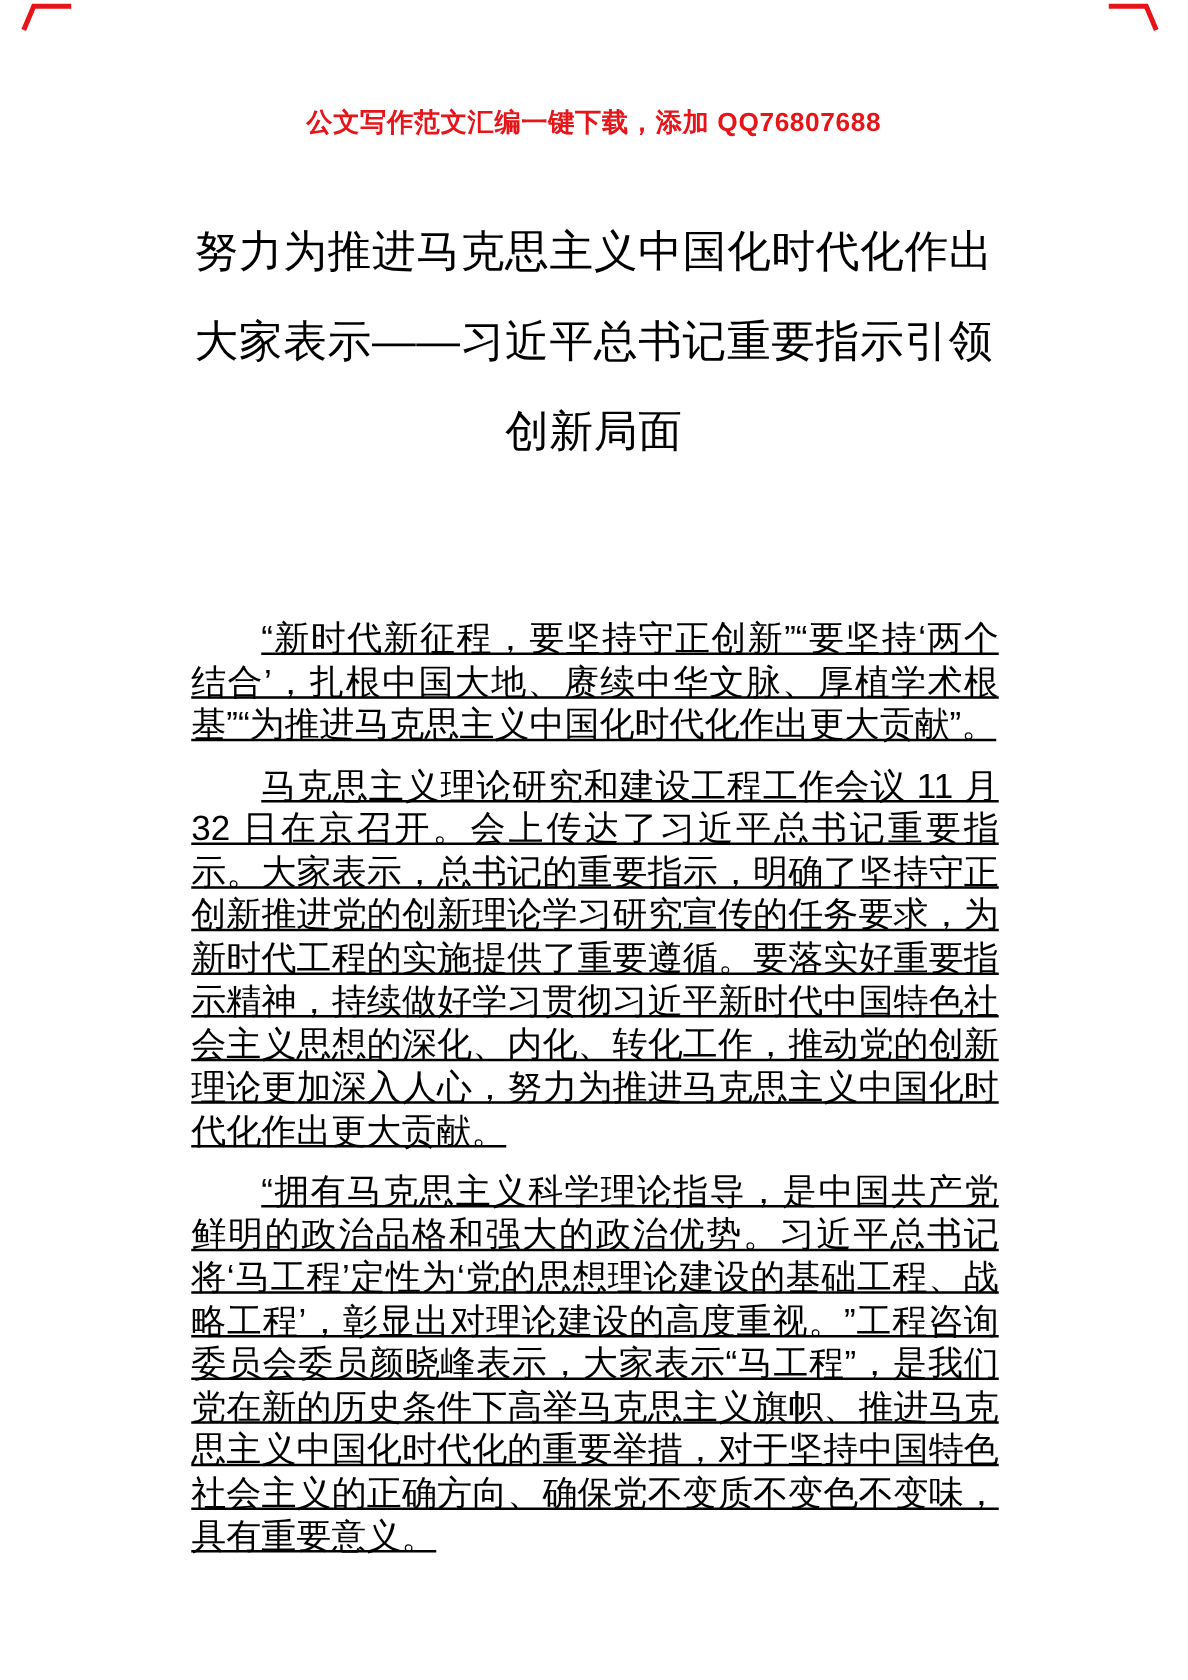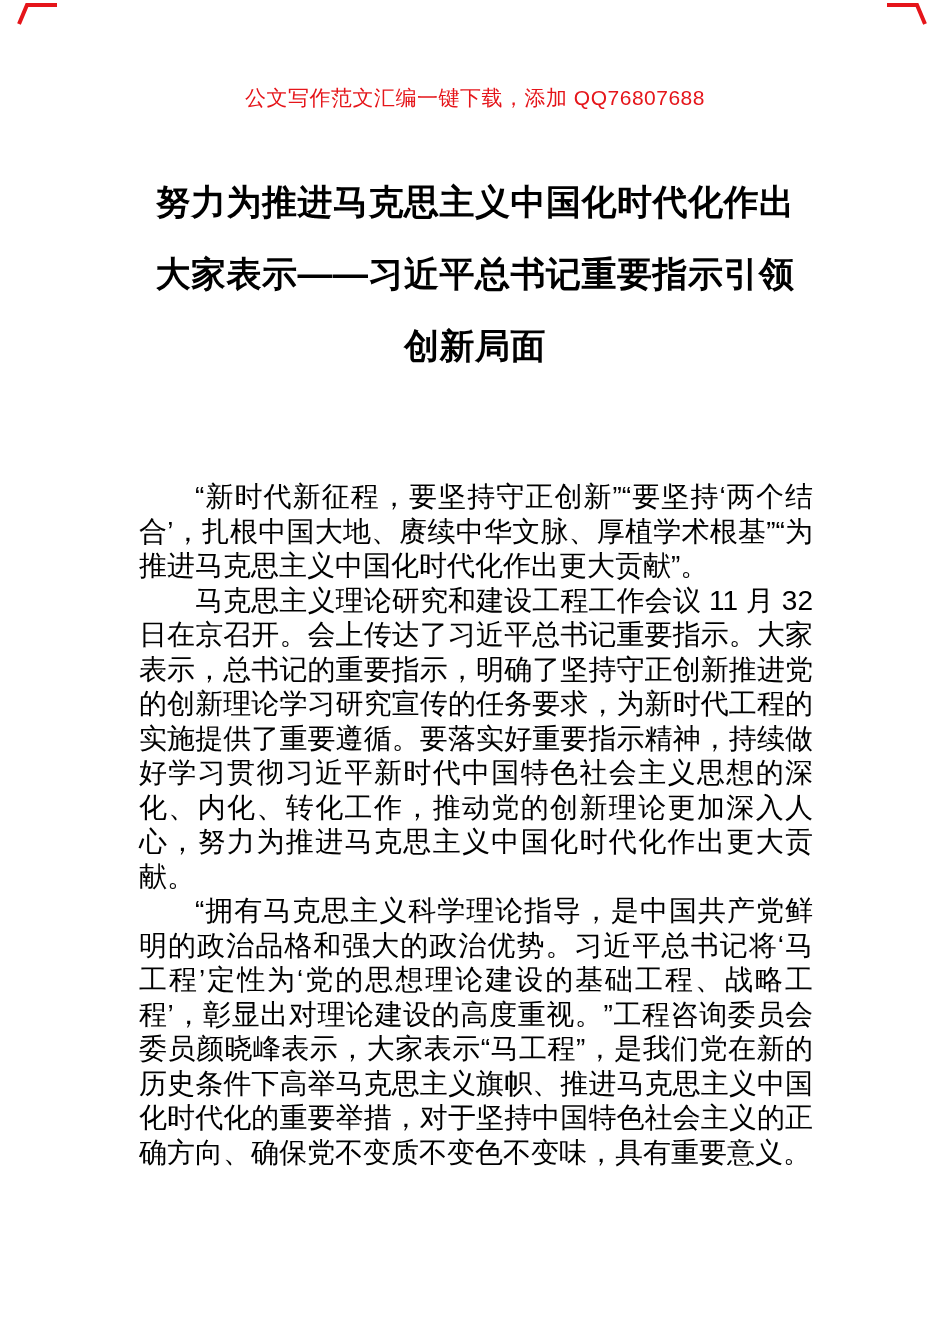--- a/index.html
+++ b/index.html
@@ -21,49 +21,50 @@
   }
   .corner-mark.left  { left: 16px; }
   .corner-mark.right { right: 22px; }
   .promo-line {
     position: absolute;
     top: 84px;
     left: 0;
     right: 0;
     text-align: center;
     font-size: 21px;
-    font-weight: normal;
+    font-weight: bold;
     color: #e5151a;
     letter-spacing: 0.5px;
   }
   .doc-title {
     position: absolute;
     top: 166px;
     left: 60px;
     right: 60px;
     text-align: center;
     font-size: 35px;
-    font-weight: bold;
+    font-weight: normal;
     line-height: 72px;
     letter-spacing: 0.5px;
   }
   .doc-body {
     position: absolute;
     top: 480px;
     left: 139px;
     width: 674px;
     font-size: 28px;
     line-height: 34.5px;
     text-align: justify;
     text-justify: inter-ideograph;
   }
   .doc-body p {
-    margin: 0;
+    margin: 14px;
     padding: 0;
     text-indent: 2em;
+    text-decoration: underline;
   }
 </style>
 </head>
 <body>
 
 <span class="corner-mark left">
   <svg width="44" height="24" viewBox="0 0 44 24">
     <path d="M3 22 L11 3 L41 3" fill="none" stroke="#e5151a" stroke-width="4"></path>
   </svg>
 </span>

